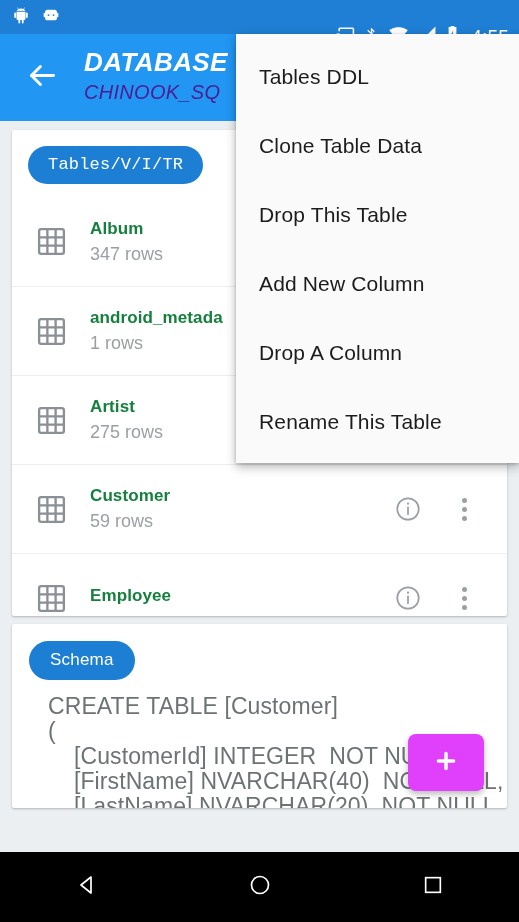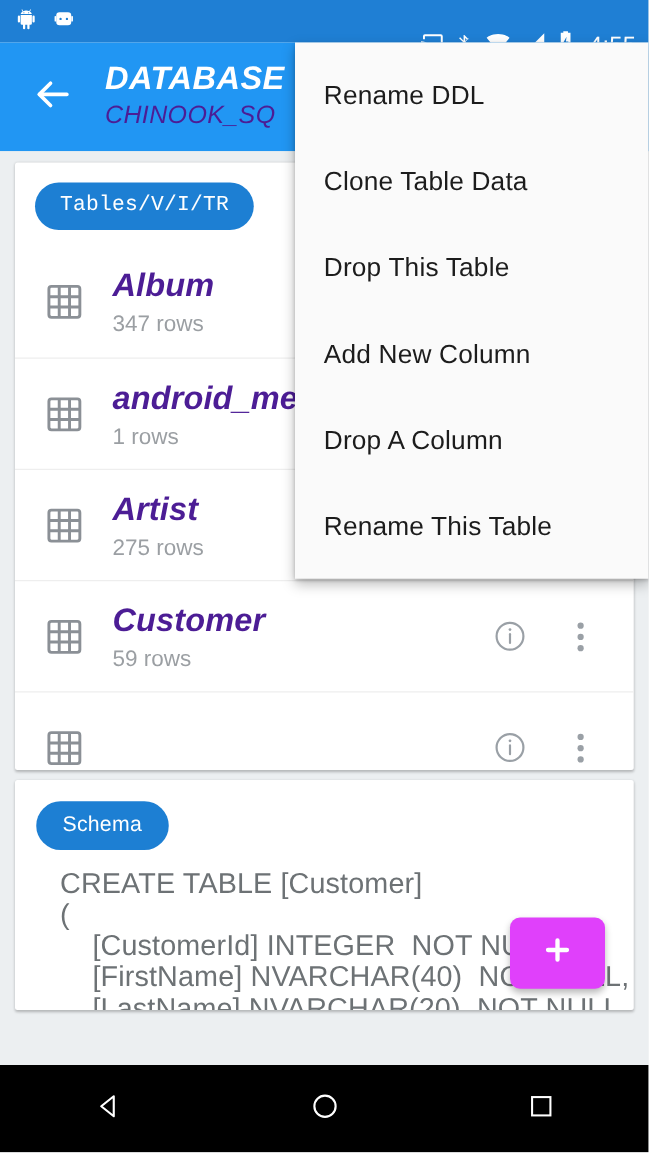--- a/index.html
+++ b/index.html
@@ -135,26 +135,25 @@
 
   .row-icon {
     width: 78px;
     display: flex;
     justify-content: center;
     align-items: center;
     flex: none;
   }
   .row-texts { display: flex; flex-direction: column; min-width: 0; }
   .row-name {
-    font-size: 26px;
+    font-size: 17px;
     font-weight: bold;
-    color: #4c1d95;
+    color: #15803d;
     letter-spacing: .1px;
     white-space: nowrap;
-    font-style: italic;
   }
   .row-sub {
     font-size: 18px;
     color: #9b9fa3;
     margin-top: 5px;
     white-space: nowrap;
   }
   .row-actions {
     margin-left: auto;
     display: flex;
@@ -412,20 +411,24 @@
           </div>
         </div>
 
         <div class="table-row">
           <div class="row-icon">
             <svg width="33" height="33" viewBox="0 0 24 24" fill="none" stroke="#8b9096" stroke-width="1.7">
               <rect x="3" y="3" width="18" height="18" rx="1.5"></rect>
               <path d="M3 9h18M3 15h18M9 3v18M15 3v18"></path>
             </svg>
           </div>
+          <div class="row-texts">
+            <span class="row-name">Employee</span>
+            <span class="row-sub"></span>
+          </div>
           <div class="row-actions">
             <span class="icon-btn">
               <svg width="28" height="28" viewBox="0 0 24 24" fill="none" stroke="#9aa0a6" stroke-width="1.5">
                 <circle cx="12" cy="12" r="9.2"></circle>
                 <path d="M12 10.6v6" stroke-linecap="round"></path>
                 <circle cx="12" cy="7.4" r=".95" fill="#9aa0a6" stroke="none"></circle>
               </svg>
             </span>
             <span class="icon-btn dots">
                 <i></i>
@@ -452,21 +455,21 @@
       <span>
         <svg width="26" height="26" viewBox="0 0 24 24" fill="none" stroke="#ffffff" stroke-width="3.2" stroke-linecap="round">
           <path d="M12 5v14M5 12h14"></path>
         </svg>
       </span>
     </div>
 
   </div>
 
   <div id="popup-menu">
-    <div class="menu-item">Rename DDL</div>
+    <div class="menu-item">Tables DDL</div>
     <div class="menu-item">Clone Table Data</div>
     <div class="menu-item">Drop This Table</div>
     <div class="menu-item">Add New Column</div>
     <div class="menu-item">Drop A Column</div>
     <div class="menu-item">Rename This Table</div>
   </div>
 
   <div id="nav-bar">
     <div class="nav-btn">
       <span>

